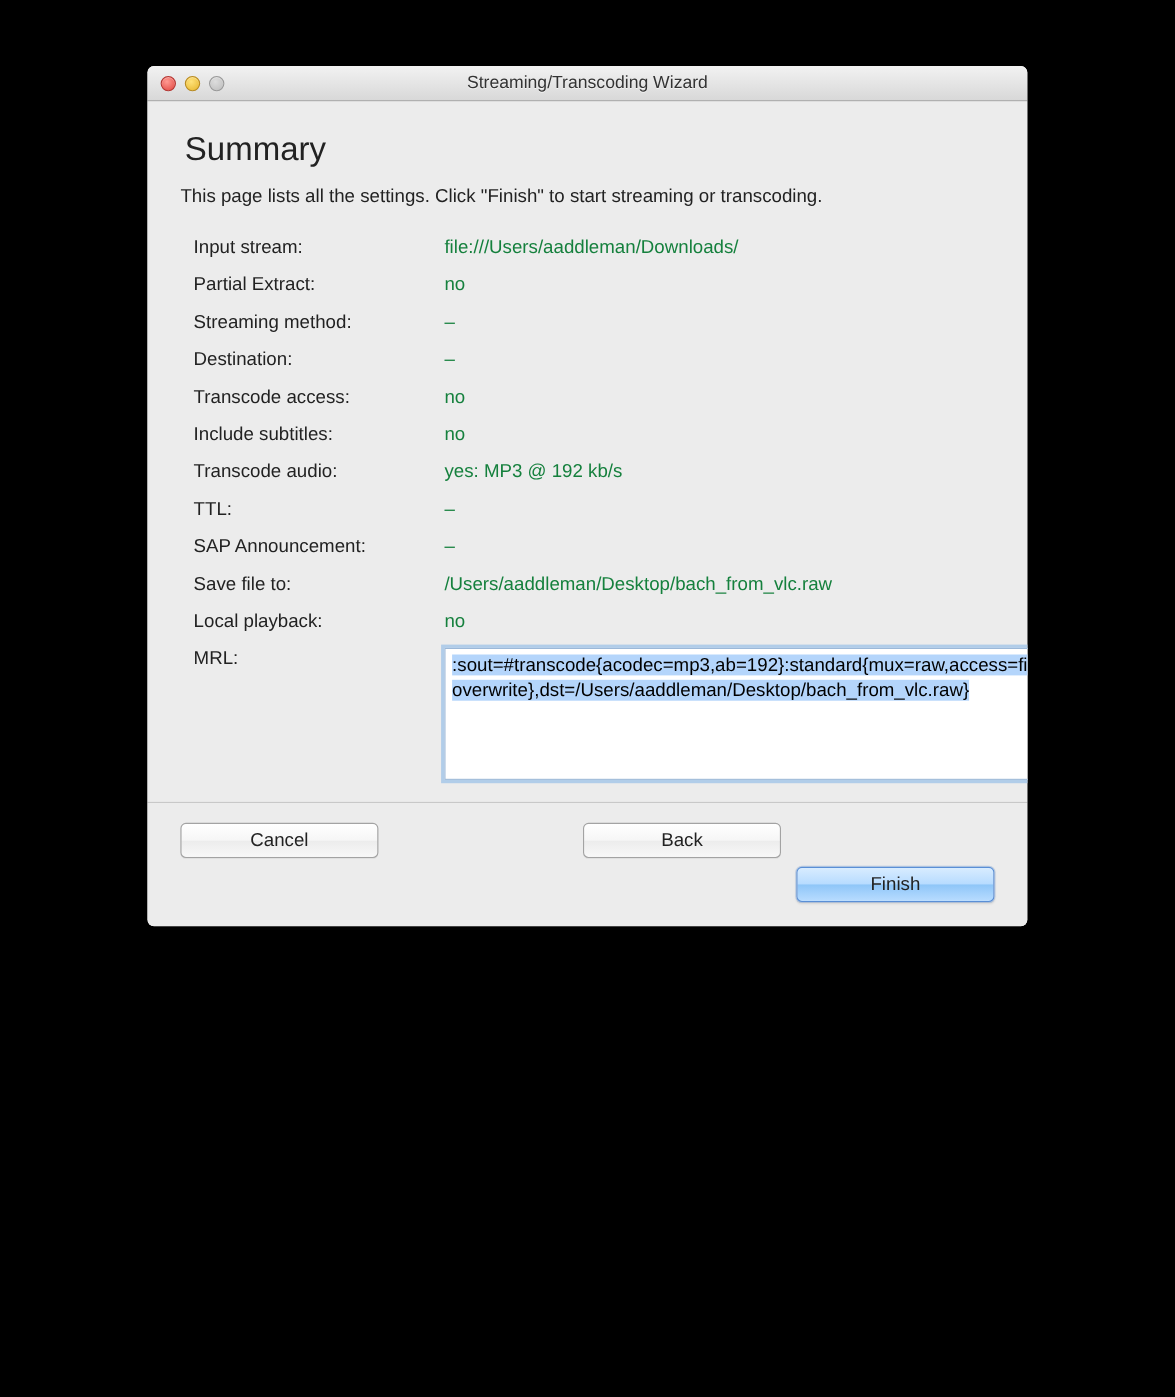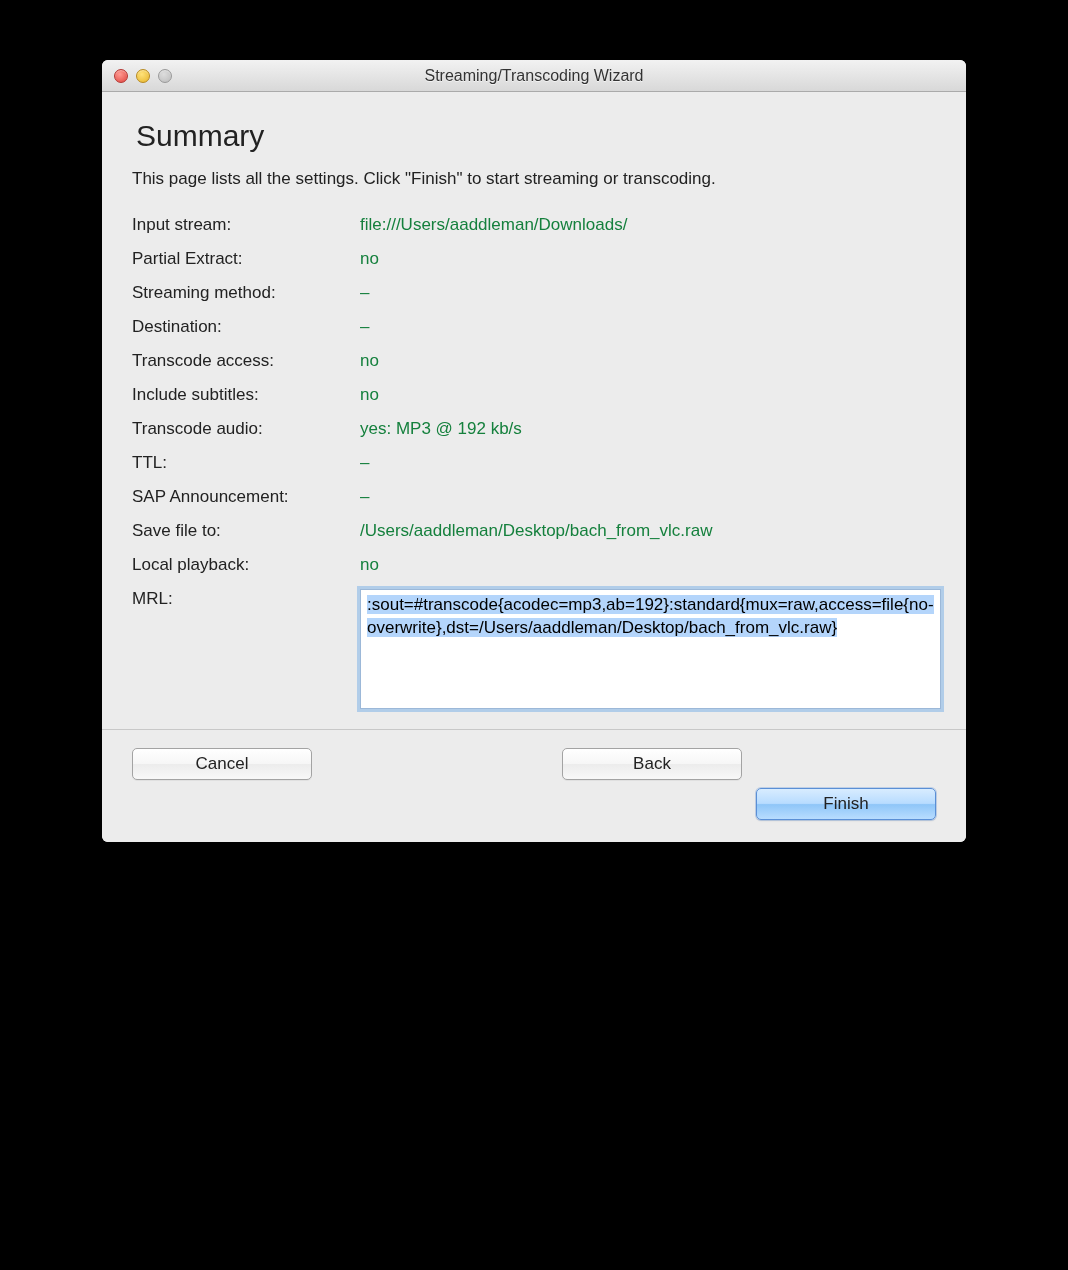--- a/index.html
+++ b/index.html
@@ -11,21 +11,21 @@
       width: 1068px;
       height: 1270px;
       background: #000;
       font-family: "Lucida Grande", "Helvetica Neue", Arial, sans-serif;
       display: flex;
       align-items: flex-start;
       justify-content: center;
       padding-top: 60px;
     }
     .window {
-      width: 864px;
+      width: 800px;
       background: #ececec;
       border-radius: 6px;
       box-shadow: 0 20px 60px rgba(0,0,0,0.6), 0 0 0 1px rgba(0,0,0,0.25);
       overflow: hidden;
     }
     .titlebar {
       height: 32px;
       background: linear-gradient(to bottom, #f2f2f2 0%, #d8d8d8 100%);
       border-bottom: 1px solid #aaa;
       display: flex;
@@ -70,20 +70,21 @@
     .description {
       font-size: 17px;
       color: #222;
       line-height: 1.4;
       margin-bottom: 24px;
     }
     .rows {
       display: flex;
       flex-direction: column;
       gap: 14px;
+      margin-left: 12px;
     }
     .row {
       display: flex;
       align-items: flex-start;
     }
     .row-label {
       width: 228px;
       font-size: 17px;
       color: #222;
       flex-shrink: 0;

